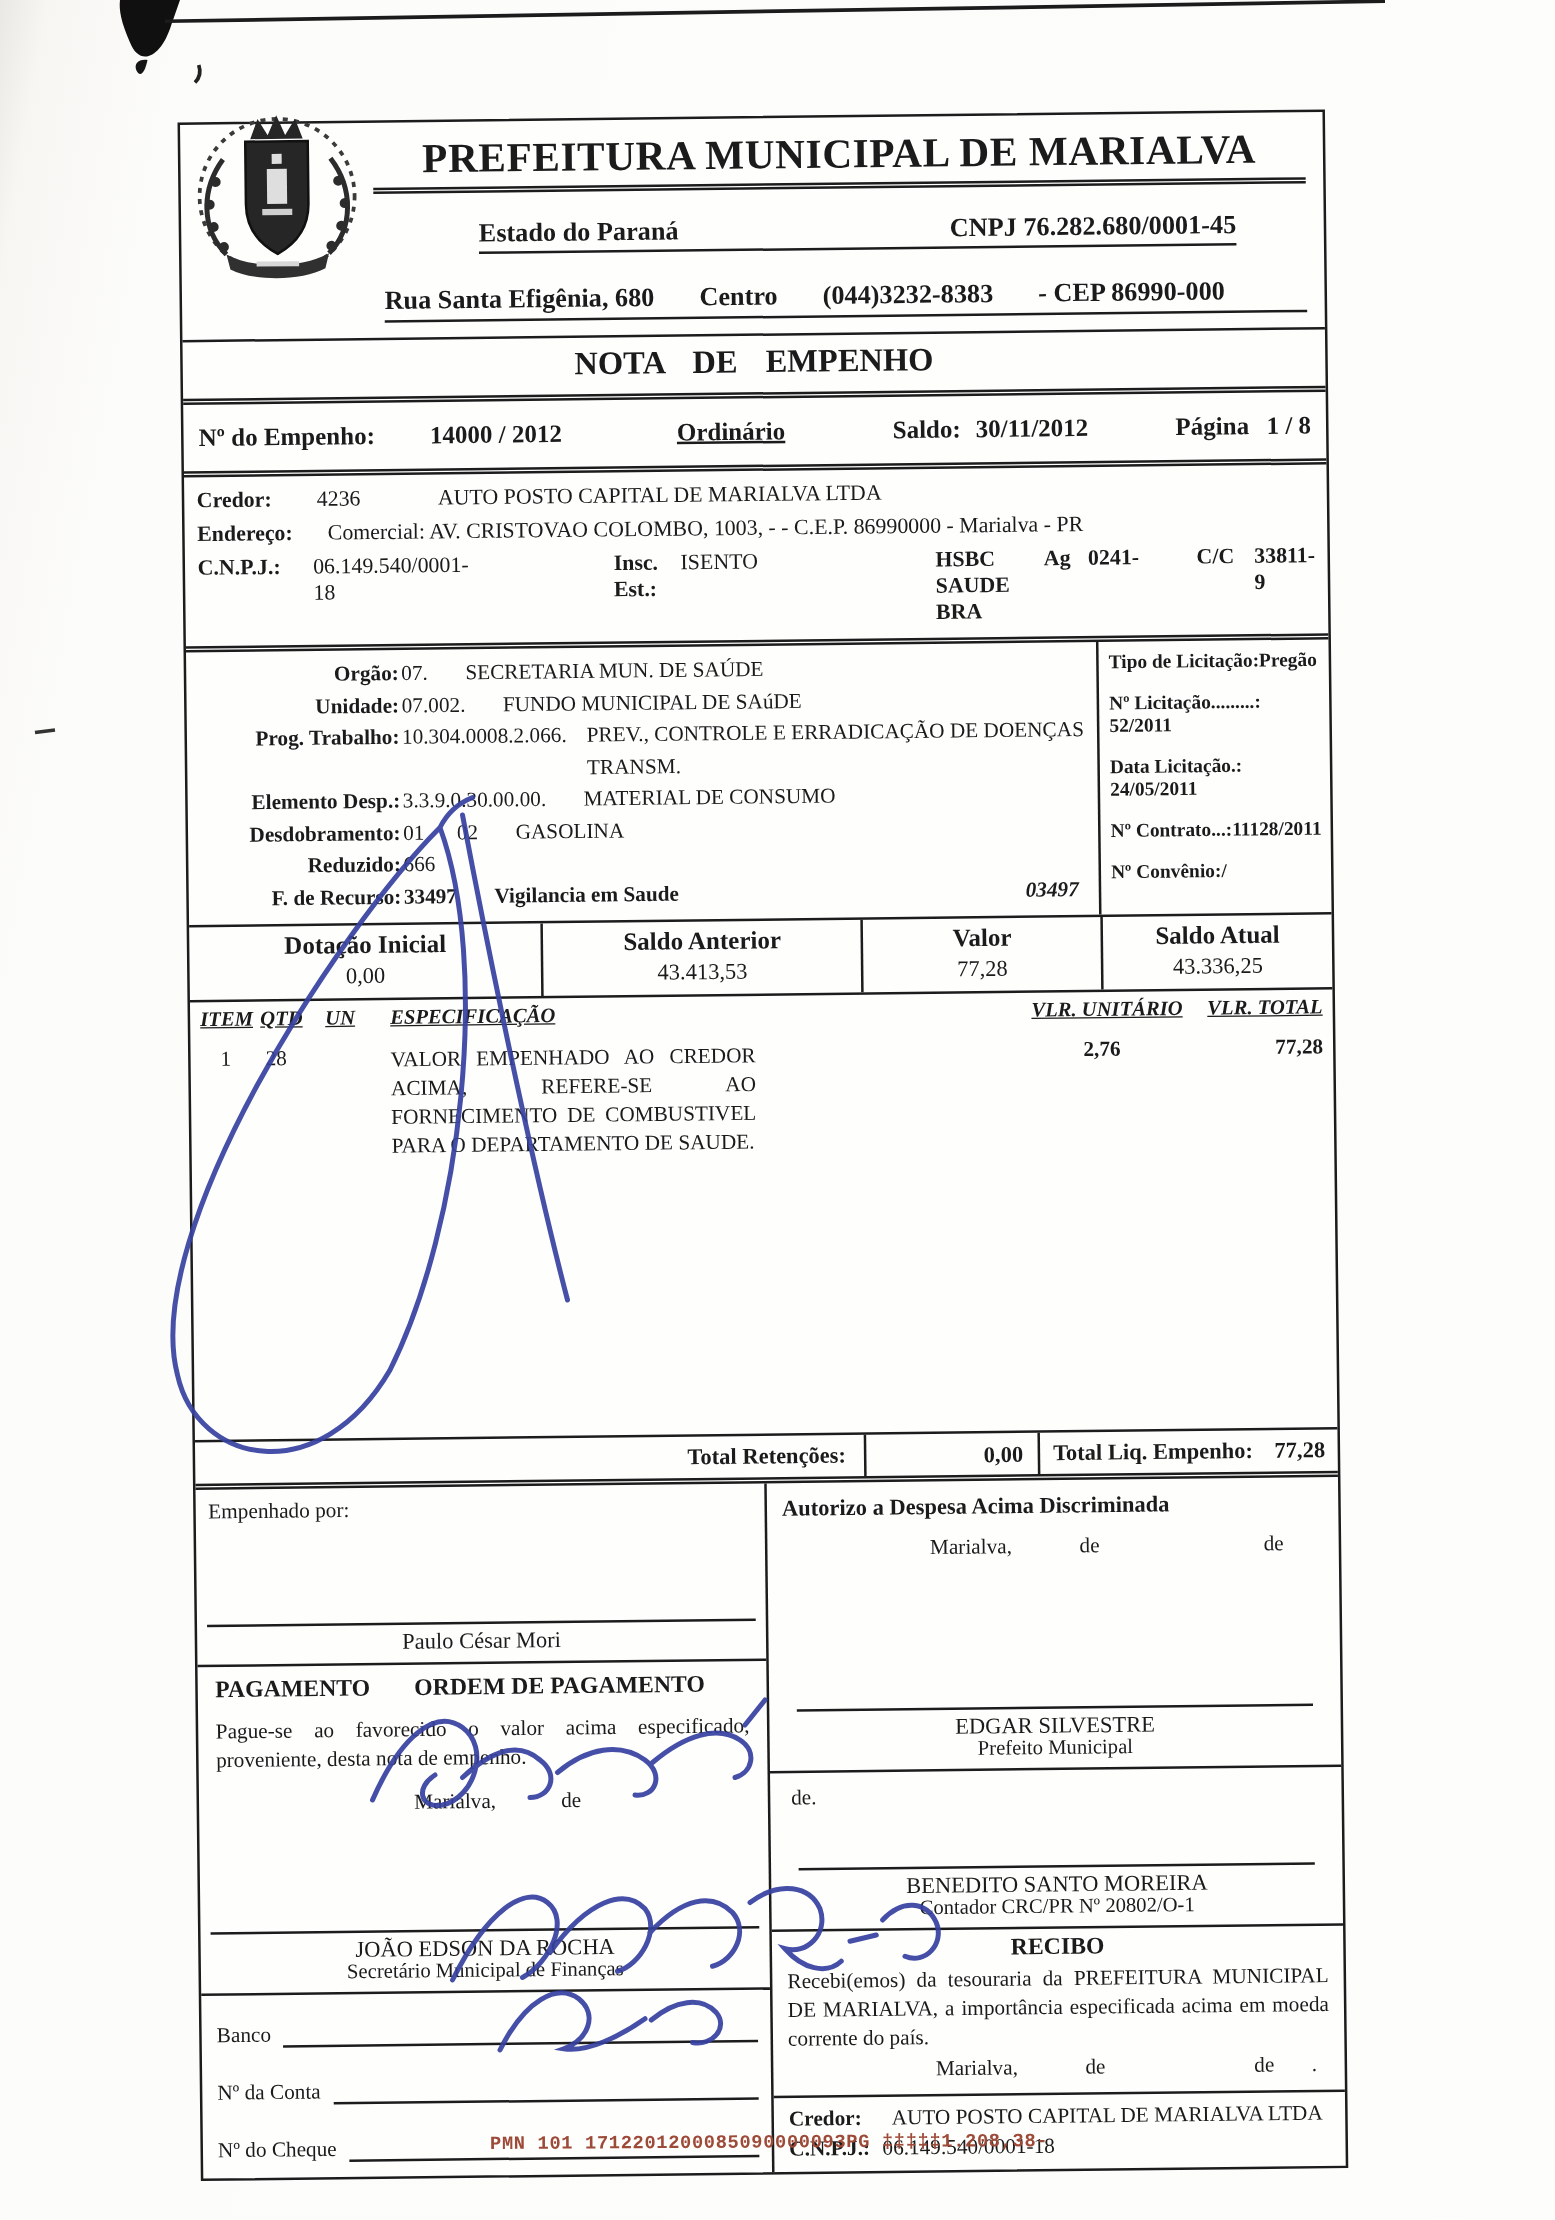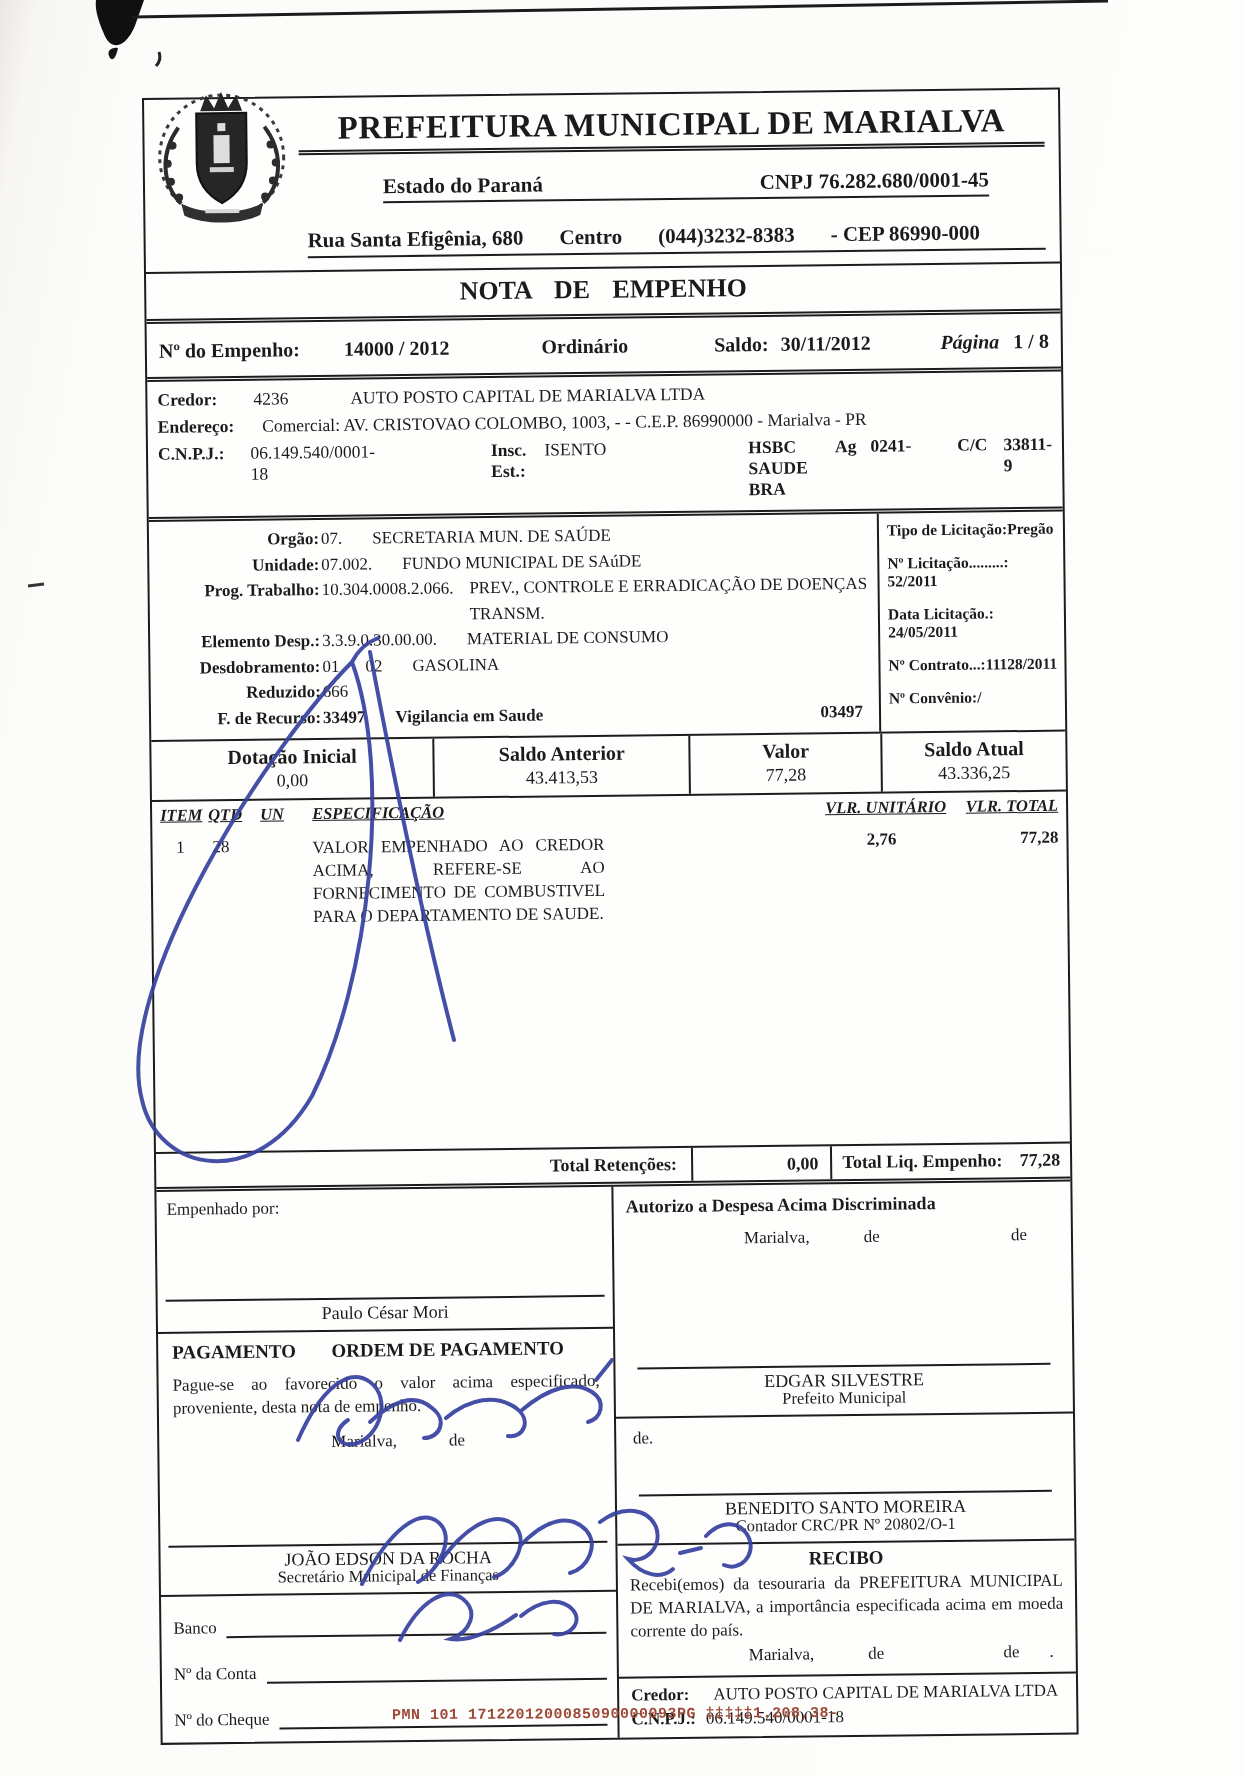--- a/index.html
+++ b/index.html
@@ -24,39 +24,39 @@
     border-bottom:2px solid #1c1c1c; font-size:21px; font-weight:bold; padding-bottom:2px; }
   .head-line3 { display:flex; margin:24px 4px 0 12px; border-bottom:2px solid #1c1c1c;
     font-size:21px; font-weight:bold; padding-bottom:3px; }
   .head-line3 span { margin-right:36px; }
   
   .sec-title { text-align:center; font-size:26px; font-weight:bold; word-spacing:16px;
     padding:6px 0 9px; border-bottom:5px double #1c1c1c; }
   
   .sec-info { display:flex; align-items:baseline; font-size:20px; font-weight:bold;
     padding:16px 12px 14px; border-bottom:5px double #1c1c1c; }
-  .info-num { margin-left:44px; } .info-tipo { margin-left:92px; } .info-data { margin-left:86px; }
-  .info-pg { margin-left:auto;font-style:italic; } .info-pgv { margin-left:14px; }
+  .info-num { margin-left:44px; } .info-tipo { margin-left:92px;text-decoration:underline; } .info-data { margin-left:86px; }
+  .info-pg { margin-left:auto; } .info-pgv { margin-left:14px; }
   
   .sec-credor { padding:8px 10px 10px; border-bottom:5px double #1c1c1c; font-size:17.5px; }
   .cred-row { display:flex; align-items:baseline; margin-bottom:6px; }
   .cred-row:last-child { margin-bottom:0; }
   .lbl { font-weight:bold; }
   .cr-code { margin-left:36px; } .cr-name { margin-left:62px; }
   .en-val { margin-left:28px; }
   .cn-val { margin-left:26px; } .cn-insc { margin-left:116px; } .cn-isento { margin-left:18px; }
   .cn-bank { margin-left:142px; } .cn-ag { margin-left:20px; } .cn-agv { margin-left:14px; }
   .cn-cc { margin-left:46px; } .cn-ccv { margin-left:16px; }
   
   .sec-budget { display:flex; border-bottom:2px solid #1c1c1c; }
   .budget-left { flex:1; padding:6px 6px 8px 2px; font-size:17px; }
   .b-row { display:flex; align-items:baseline; line-height:25.5px; }
   .b-lbl { width:168px; text-align:right; font-weight:bold; flex:0 0 auto; }
   .b-code { margin-left:2px; } .b-code2 { margin-left:26px; } .b-desc { margin-left:30px; }
-  .b-extra { margin-left:auto; padding-right:10px; font-weight:bold; }
+  .b-extra { margin-left:auto; padding-right:10px; font-weight:bold;font-style:italic; }
   .b-bold { font-weight:bold; }
   .budget-right { width:186px; flex:0 0 auto; border-left:2px solid #1c1c1c;
     padding:8px 4px 6px 8px; font-size:15.5px; font-weight:bold; }
   .lic-line { margin-bottom:15px; }
   
   .sec-amounts { display:flex; border-bottom:2px solid #1c1c1c; text-align:center; }
   .amt-cell { padding:5px 2px 7px; }
   .amt-cell:nth-child(1){ width:31%; border-right:2px solid #1c1c1c; }
   .amt-cell:nth-child(2){ width:28%; border-right:2px solid #1c1c1c; }
   .amt-cell:nth-child(3){ width:21%; border-right:2px solid #1c1c1c; }

